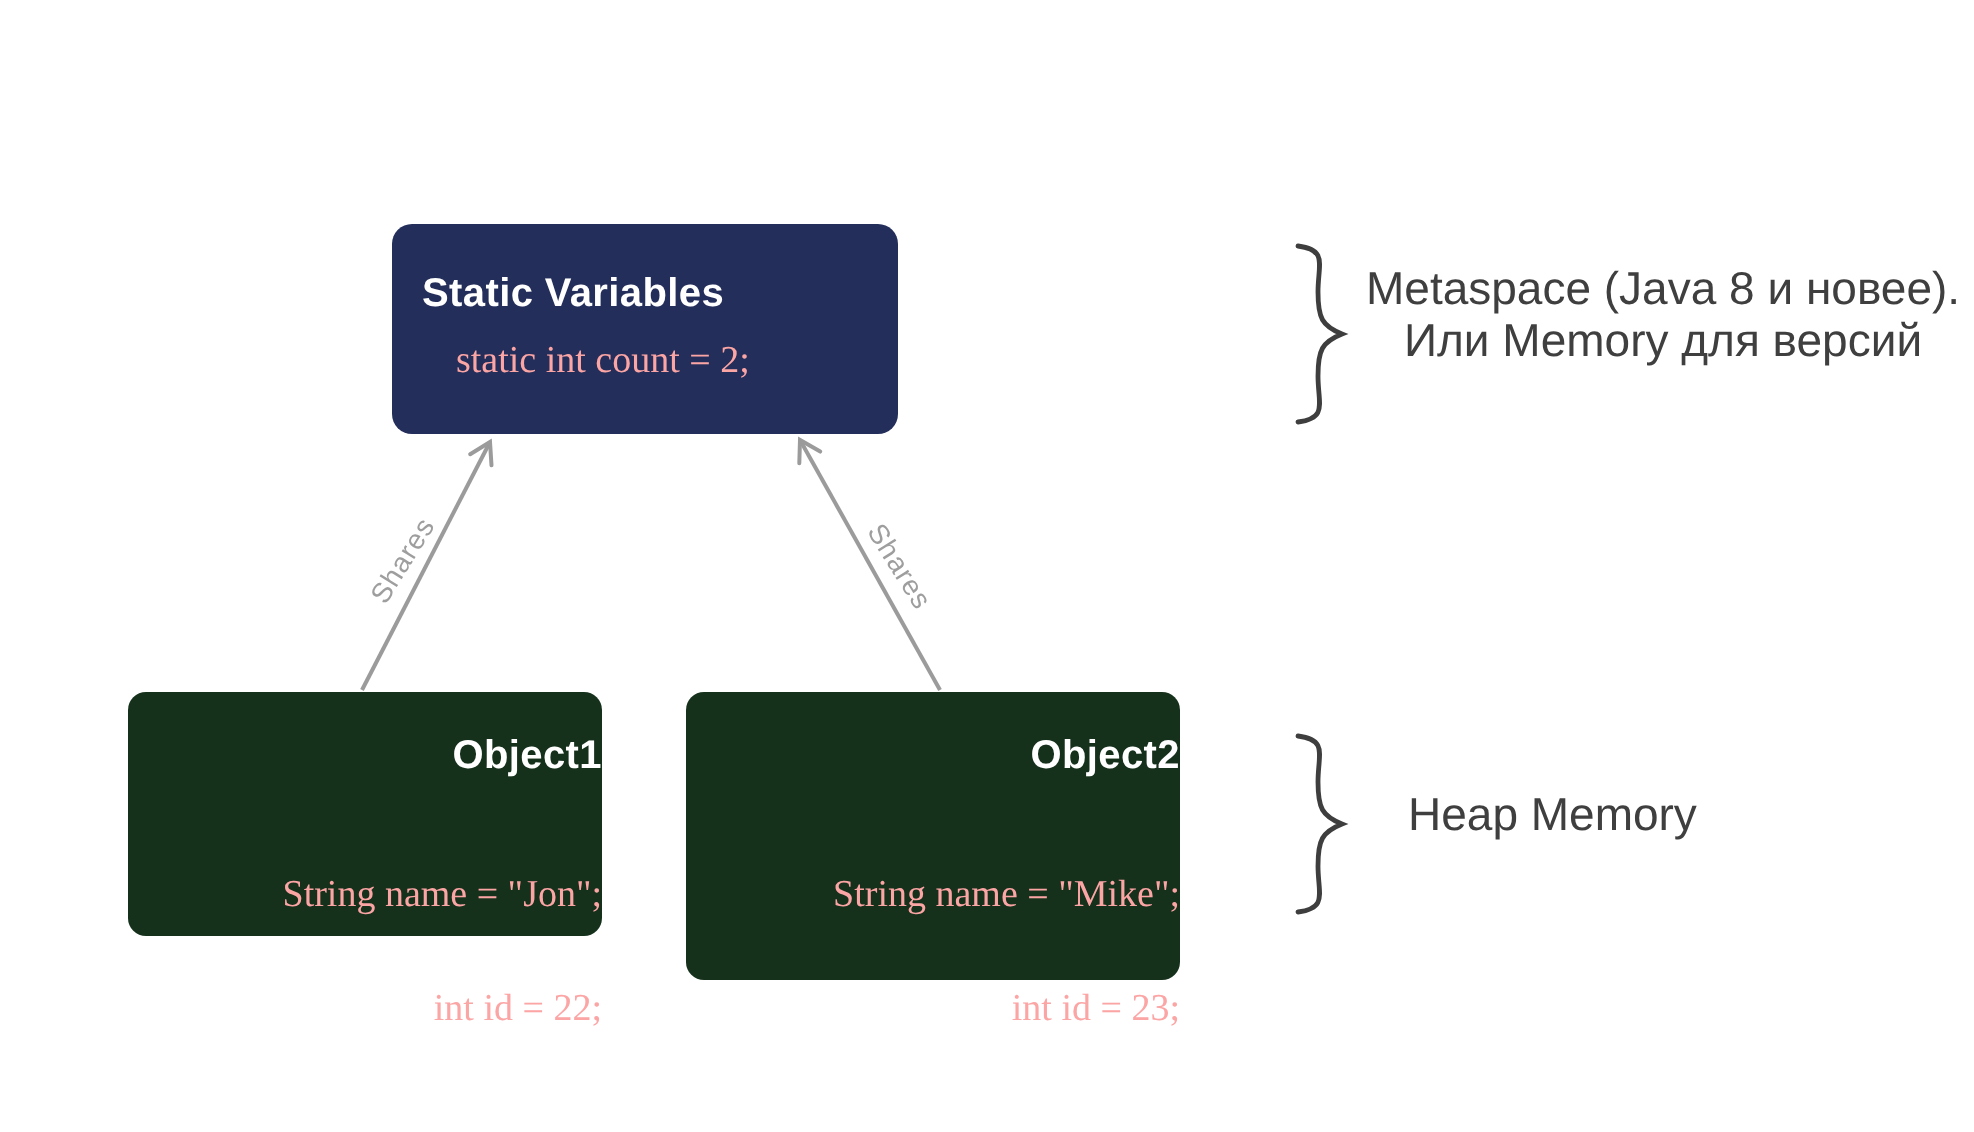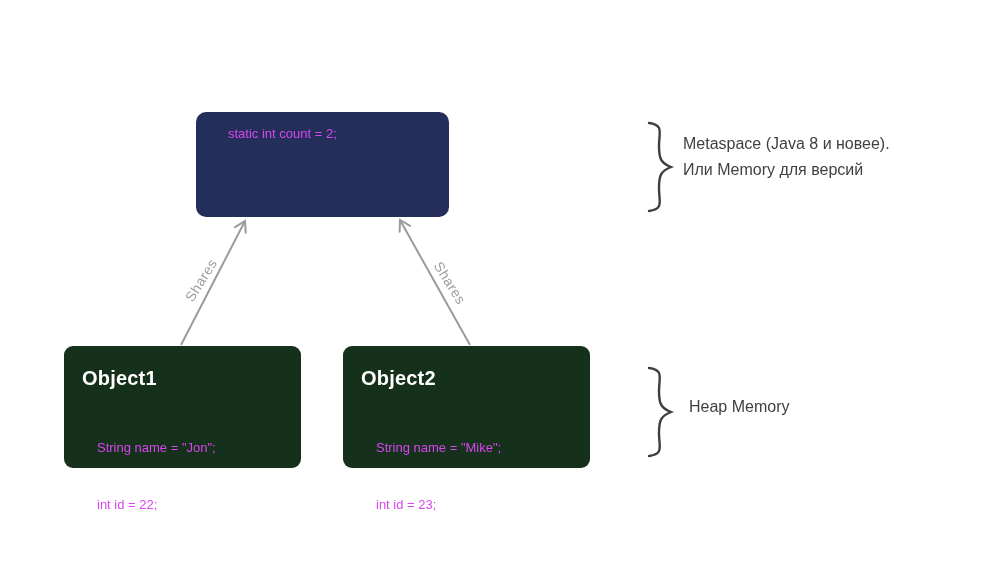--- a/index.html
+++ b/index.html
@@ -32,50 +32,51 @@
     left: 196px;
     top: 112px;
     width: 253px;
     height: 105px;
     background: #242e5a;
     border-radius: 10px;
   }
   .object-box {
     background: #15301b;
     border-radius: 9px;
+    text-align: right;
   }
   .obj1 {
     left: 64px;
     top: 346px;
     width: 237px;
     height: 122px;
   }
   .obj2 {
     left: 343px;
     top: 346px;
     width: 247px;
-    height: 122px;
+    height: 144px;
   }
   .box-title {
     font-size: 20px;
     font-weight: 700;
     letter-spacing: 0.2px;
     color: #ffffff;
   }
   .static-box .box-title {
     margin: 24px 0 0 15px;
   }
   .object-box .box-title {
     margin: 21px 0 0 18px;
   }
   .box-code {
-    font-family: Liberation Sans, sans-serif;
-    font-size: 13px;
+    font-family: Liberation Serif, serif;
+    font-size: 19px;
     line-height: 19px;
-    color: #d946ef;
+    color: #fca5a5;
     white-space: pre;
   }
   .static-box .box-code {
     margin: 12px 0 0 32px;
   }
   .object-box .box-code {
     margin: 10px 0 0 33px;
   }
   .share-label {
     position: absolute;
@@ -90,29 +91,30 @@
     transform: translate(-50%, -50%) rotate(-58deg);
   }
   .share-label.right {
     left: 450px;
     top: 283px;
     transform: translate(-50%, -50%) rotate(58deg);
   }
   .annotation {
     position: absolute;
     color: #3f3f3f;
-    font-size: 16px;
+    font-size: 23px;
     line-height: 26px;
+    text-align: center;
   }
   .annotation.metaspace {
     left: 683px;
     top: 131px;
   }
   .annotation.heap {
-    left: 689px;
+    left: 704px;
     top: 394px;
   }
 </style>
 </head>
 <body>
 
 <div class="stage">
 
   <svg class="overlay" viewBox="0 0 987 566" xmlns="http://www.w3.org/2000/svg">
     <defs>
@@ -130,20 +132,21 @@
              C 661 171, 659 175, 659 188
              C 659 202, 664 209, 649 211"></path>
     <path fill="none" stroke="#3e3e3e" stroke-width="2.4" stroke-linecap="round" d="M 649 368
              C 664 370, 659 377, 659 391
              C 659 404, 661 408, 671 412
              C 661 416, 659 420, 659 433
              C 659 447, 664 454, 649 456"></path>
   </svg>
 
   <div class="box static-box">
+    <div class="box-title">Static Variables</div>
     <div class="box-code">static int count = 2;</div>
   </div>
 
   <div class="box object-box obj1">
     <div class="box-title">Object1</div>
     <div class="box-code">
       <div>String name = "Jon";</div>
       <div>int id = 22;</div>
     </div>
   </div>

